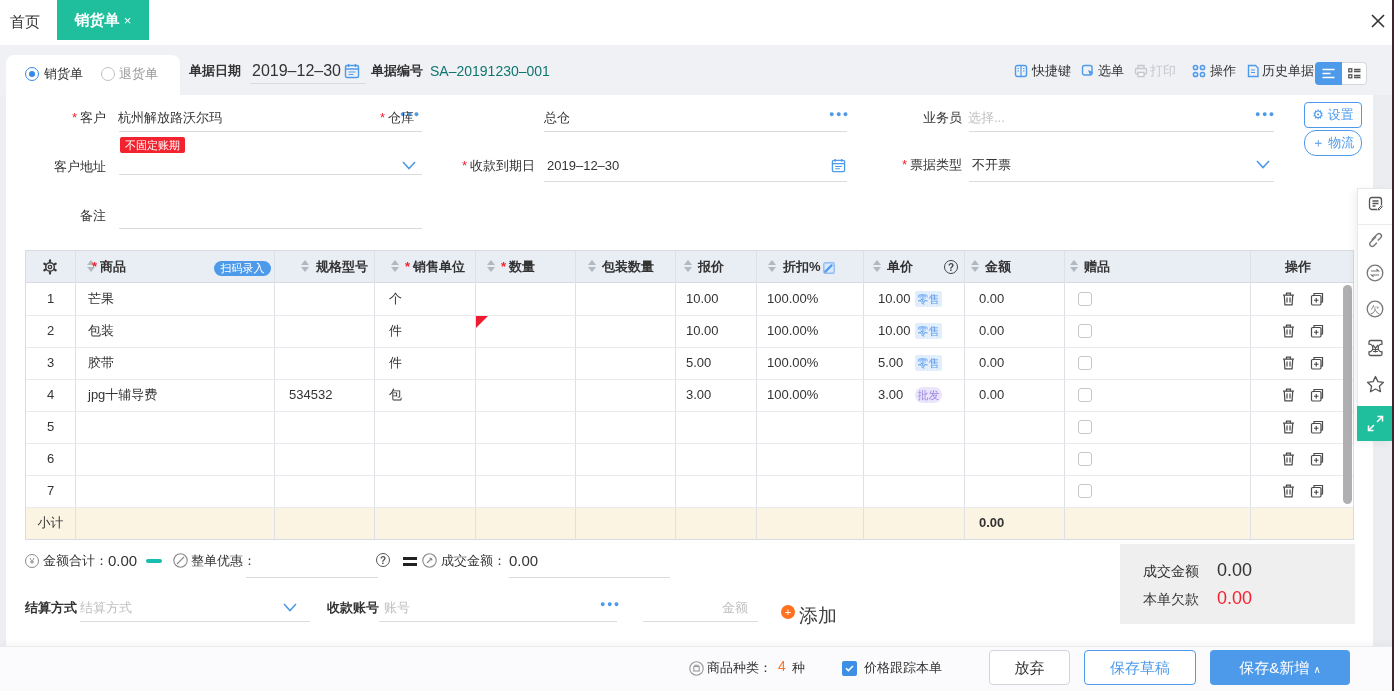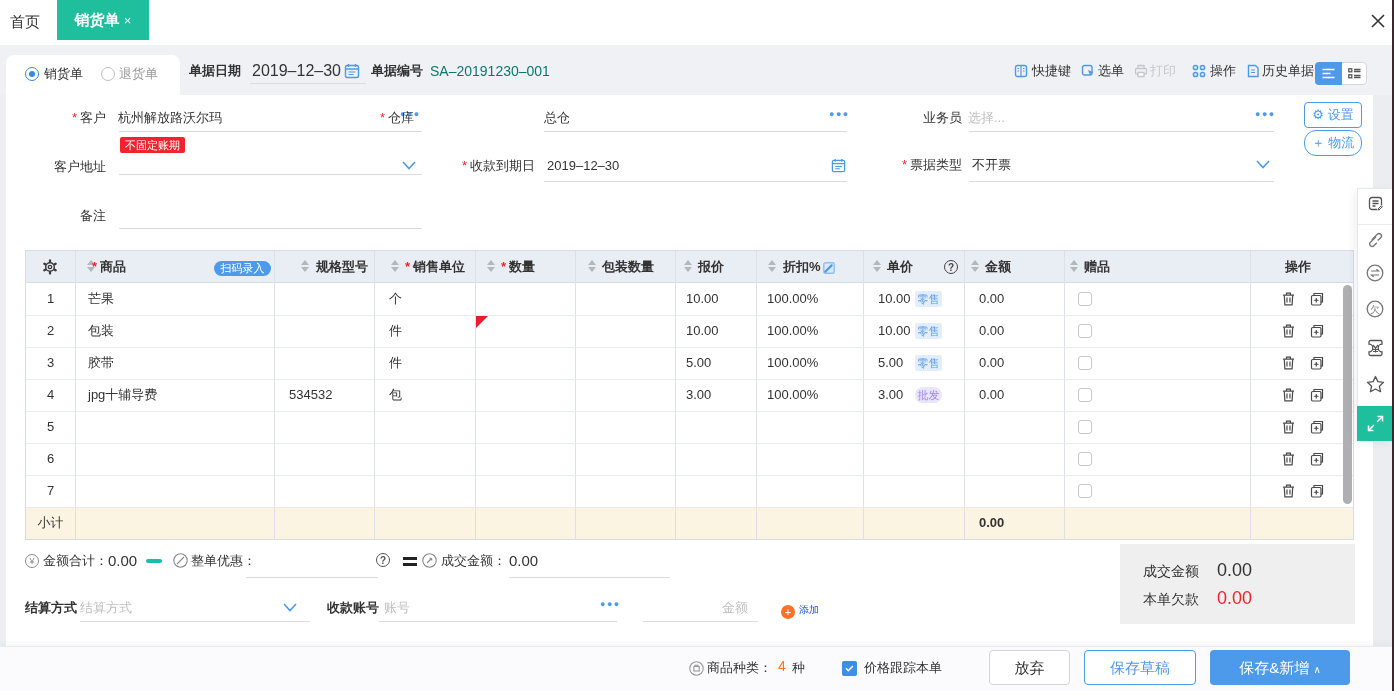--- a/index.html
+++ b/index.html
@@ -379,21 +379,21 @@
 <svg class="a" style="left:283px;top:603px" width="14" height="9" viewBox="0 0 14 9">
     <path d="M1 1 L7 7.5 L13 1" fill="none" stroke="#4D9AEA" stroke-width="1.6"></path>
   </svg>
 <div class="a lbl b" style="left:327px;top:599px">收款账号</div>
 <div class="a lbl ph" style="left:384px;top:599px">账号</div>
 <div class="a ul" style="left:379px;top:585px;width:238px;height:37px"></div>
 <div class="a dots" style="left:600px;top:599px">●●●</div>
 <div class="a lbl ph" style="left:643px;top:599px;width:105px;text-align:right">金额</div>
 <div class="a ul" style="left:643px;top:585px;width:115px;height:37px"></div>
 <div class="a" style="left:781px;top:605px;width:14px;height:14px;background:#FF7222;border-radius:50%;color:#fff;font-size:11px;line-height:14px;text-align:center">+</div>
-<div class="a" style="left:799px;top:603px;font-size:10px;color:#1d4ed8">添加</div>
+<div class="a" style="left:799px;top:603px;font-size:19px;color:#404040">添加</div>
 
 <div class="a" style="left:0;top:646px;width:1394px;height:45px;background:#FBFBFD;border-top:1px solid #E8EAEE;box-shadow:0 -3px 6px rgba(0,0,0,0.04)"></div>
 <svg class="a" style="left:689px;top:661px" width="15" height="15" viewBox="0 0 15 15">
     <circle cx="7.5" cy="7.5" r="6.7" fill="none" stroke="#999" stroke-width="1.1"></circle>
     <rect x="4.8" y="5.5" width="5.4" height="4.5" fill="none" stroke="#999" stroke-width="1.1"></rect>
     <path d="M6 5.5 V4.2 h3 V5.5" fill="none" stroke="#999" stroke-width="1.1"></path>
   </svg>
 <div class="a lbl" style="left:707px;top:659px">商品种类：</div>
 <div class="a" style="left:778px;top:658px;font-size:14px;color:#FF7222">4</div>
 <div class="a lbl" style="left:792px;top:659px">种</div>

